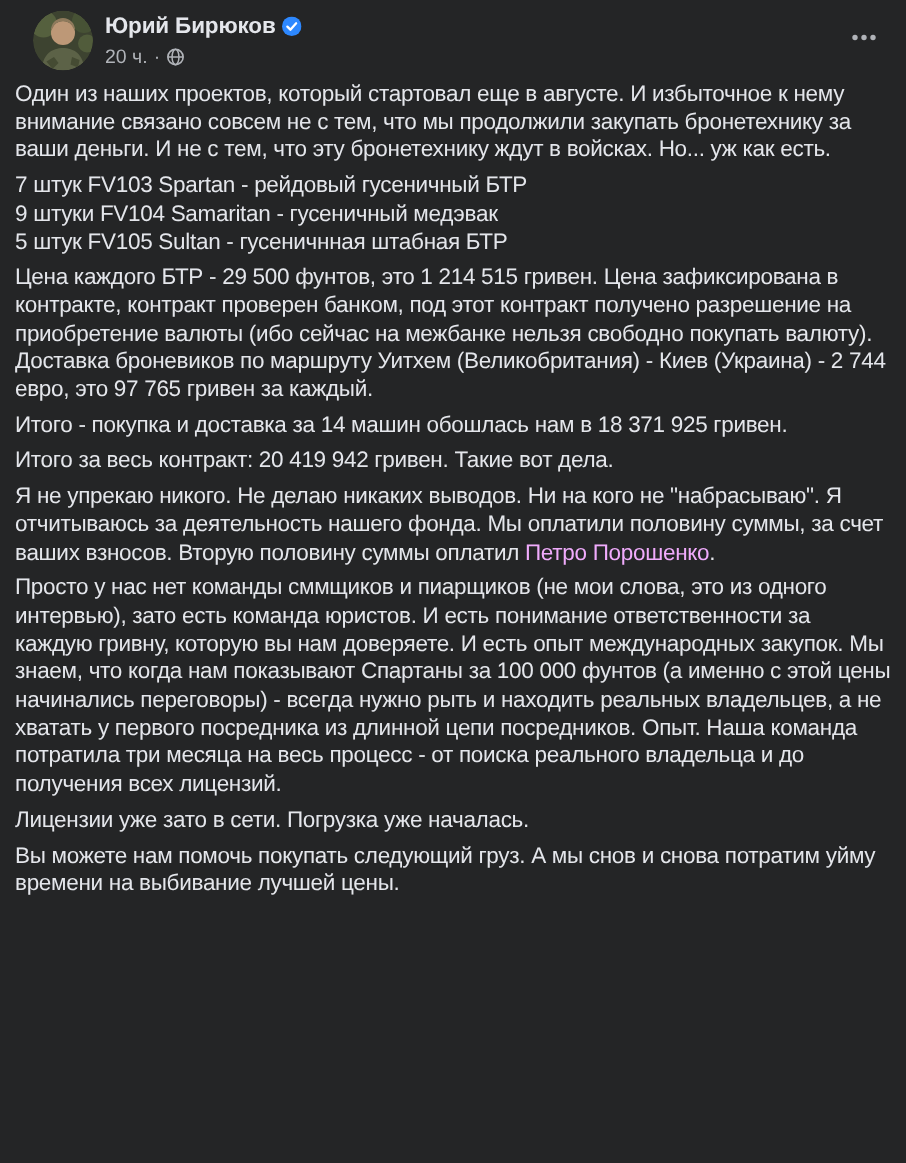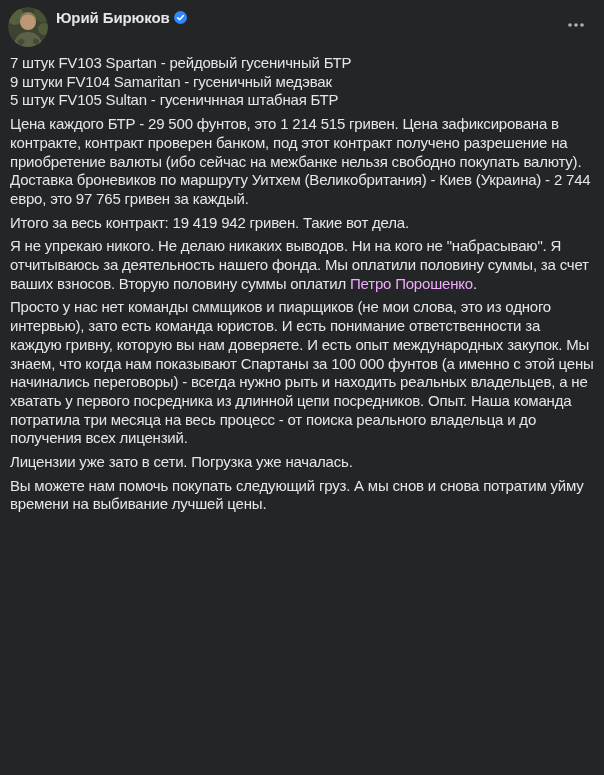--- a/index.html
+++ b/index.html
@@ -1,21 +1,21 @@
 <!DOCTYPE html>
 <html><head>
 <meta charset="utf-8">
 <style>
   html,body{margin:0;padding:0;background:#18191a;}
   .post{
     width:604px;height:775px;box-sizing:border-box;
     background:#242526;color:#e4e6eb;overflow:hidden;position:relative;
     font-family:"Liberation Sans", sans-serif;
   }
-  .header{display:flex;align-items:flex-start;padding:7px 10px 3px 8px;}
+  .header{display:flex;align-items:flex-start;padding:7px 10px 3px 8px;margin-left:14px;}
   .avatar{width:40px;height:40px;border-radius:50%;overflow:hidden;flex:0 0 40px;cursor:pointer;}
   .avatar svg{display:block;}
   .hmeta{margin-left:8px;flex:1;min-width:0;}
   .name-row{display:flex;align-items:center;line-height:19px;margin-top:1px;}
   .author{font-weight:700;font-size:15px;color:#e4e6eb;letter-spacing:-0.1px;cursor:pointer;}
   .badge{display:inline-flex;margin-left:4px;}
   .badge svg{width:13px;height:13px;}
   .time-row{display:flex;align-items:center;gap:4px;font-size:13px;color:#b0b3b8;margin-top:3px;}
   .time-link{cursor:pointer;}
   .globe svg{display:block;margin-top:1px;}
@@ -56,37 +56,50 @@
     <div class="hmeta">
       <div class="name-row">
         <span class="author">Юрий Бирюков</span>
         <span class="badge">
           <svg viewBox="0 0 16 16">
             <circle cx="8" cy="8" r="8" fill="#2d88ff"></circle>
             <path d="M4.4 8.3 L6.9 10.8 L11.6 5.6" stroke="#ffffff" stroke-width="1.9" fill="none" stroke-linecap="round" stroke-linejoin="round"></path>
           </svg>
         </span>
       </div>
+      <div class="time-row">
+        <span class="time-link">20 ч.</span>
+        <span>·</span>
+        <span class="globe">
+          <svg width="12" height="12" viewBox="0 0 12 12">
+            <circle cx="6" cy="6" r="5.1" fill="none" stroke="#b0b3b8" stroke-width="1.1"></circle>
+            <ellipse cx="6" cy="6" rx="2.3" ry="5.1" fill="none" stroke="#b0b3b8" stroke-width="1"></ellipse>
+            <line x1="0.9" y1="6" x2="11.1" y2="6" stroke="#b0b3b8" stroke-width="1"></line>
+          </svg>
+        </span>
+      </div>
     </div>
 
     <div class="menu-btn">
       <svg width="20" height="20" viewBox="0 0 20 20">
         <circle cx="4" cy="10" r="1.8" fill="#b0b3b8"></circle>
         <circle cx="10" cy="10" r="1.8" fill="#b0b3b8"></circle>
         <circle cx="16" cy="10" r="1.8" fill="#b0b3b8"></circle>
       </svg>
     </div>
 
   </div>
 
   <div class="content">
+      <p><span>Один из наших проектов, который стартовал еще в августе. И избыточное к нему внимание связано совсем не с тем, что мы продолжили закупать бронетехнику за ваши деньги. И не с тем, что эту бронетехнику ждут в войсках. Но... уж как есть.</span></p>
       <p><span>7 штук FV103 Spartan - рейдовый гусеничный БТР
 9 штуки FV104 Samaritan - гусеничный медэвак
 5 штук FV105 Sultan - гусеничнная штабная БТР</span></p>
       <p><span>Цена каждого БТР - 29 500 фунтов, это 1 214 515 гривен. Цена зафиксирована в контракте, контракт проверен банком, под этот контракт получено разрешение на приобретение валюты (ибо сейчас на межбанке нельзя свободно покупать валюту). Доставка броневиков по маршруту Уитхем (Великобритания) - Киев (Украина) - 2 744 евро, это 97 765 гривен за каждый.</span></p>
-      <p><span>Итого за весь контракт: 19 419 942 гривен. Такие вот дела.</span></p>
+      <p><span>Итого - покупка и доставка за 14 машин обошлась нам в 18 371 925 гривен.</span></p>
+      <p><span>Итого за весь контракт: 20 419 942 гривен. Такие вот дела.</span></p>
       <p><span>Я не упрекаю никого. Не делаю никаких выводов. Ни на кого не "набрасываю". Я отчитываюсь за деятельность нашего фонда. Мы оплатили половину суммы, за счет ваших взносов. Вторую половину суммы оплатил </span><span class="link">Петро Порошенко</span><span>.</span></p>
       <p><span>Просто у нас нет команды сммщиков и пиарщиков (не мои слова, это из одного интервью), зато есть команда юристов. И есть понимание ответственности за каждую гривну, которую вы нам доверяете. И есть опыт международных закупок. Мы знаем, что когда нам показывают Спартаны за 100 000 фунтов (а именно с этой цены начинались переговоры) - всегда нужно рыть и находить реальных владельцев, а не хватать у первого посредника из длинной цепи посредников. Опыт. Наша команда потратила три месяца на весь процесс - от поиска реального владельца и до получения всех лицензий.</span></p>
       <p><span>Лицензии уже зато в сети. Погрузка уже началась.</span></p>
       <p><span>Вы можете нам помочь покупать следующий груз. А мы снов и снова потратим уйму времени на выбивание лучшей цены.</span></p>
     </div>
 
 </div>
 
 </body></html>

